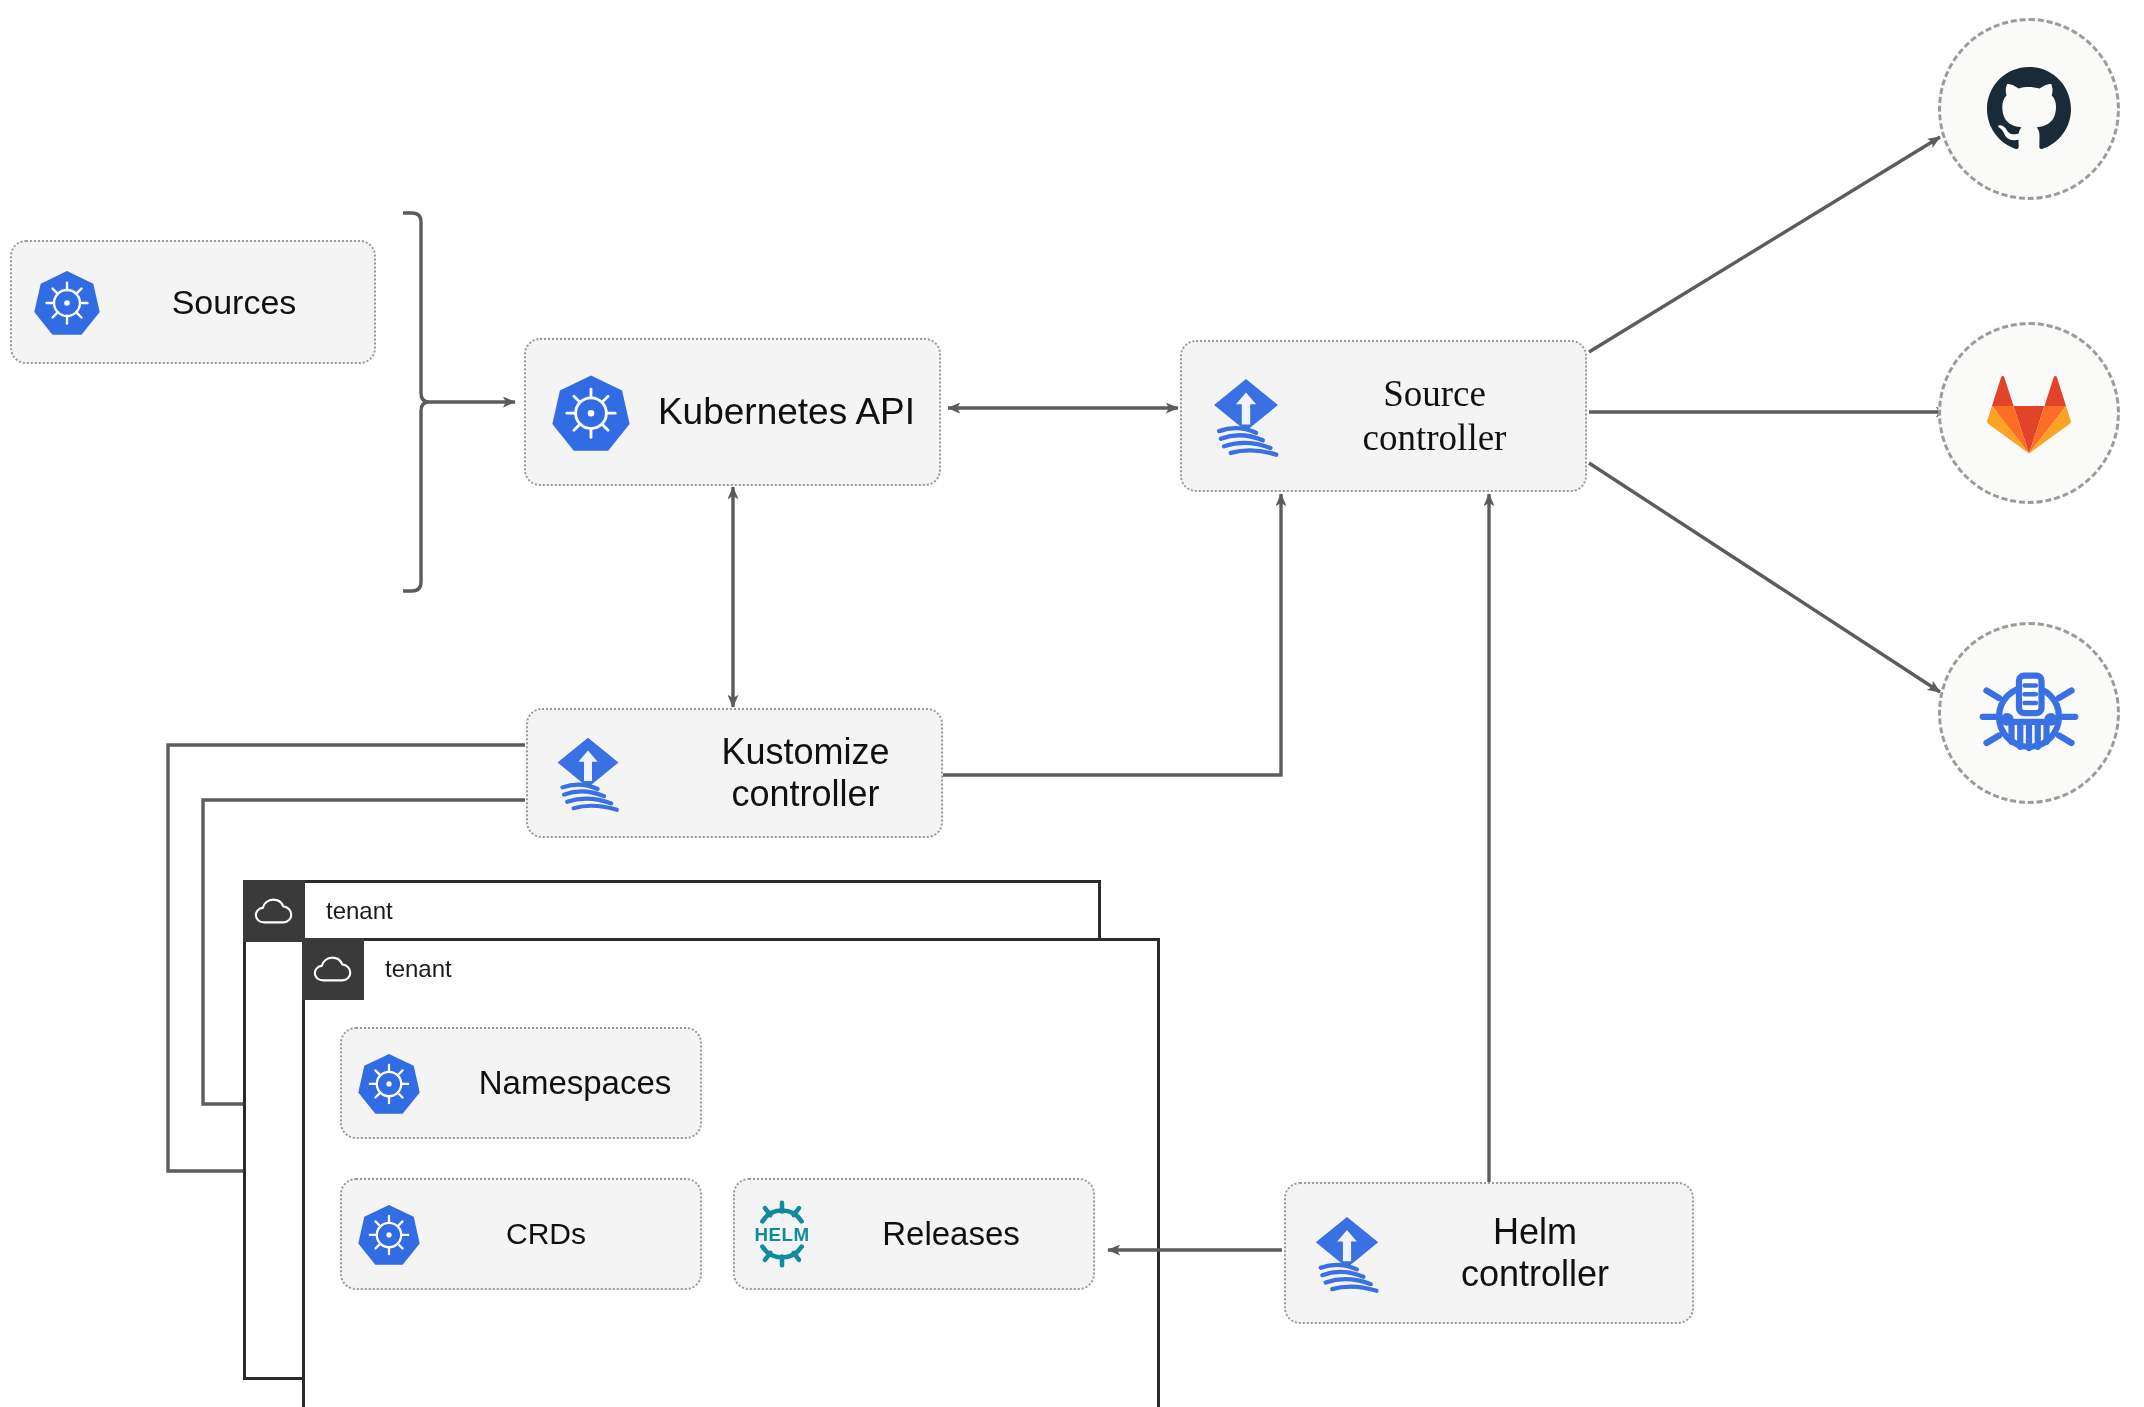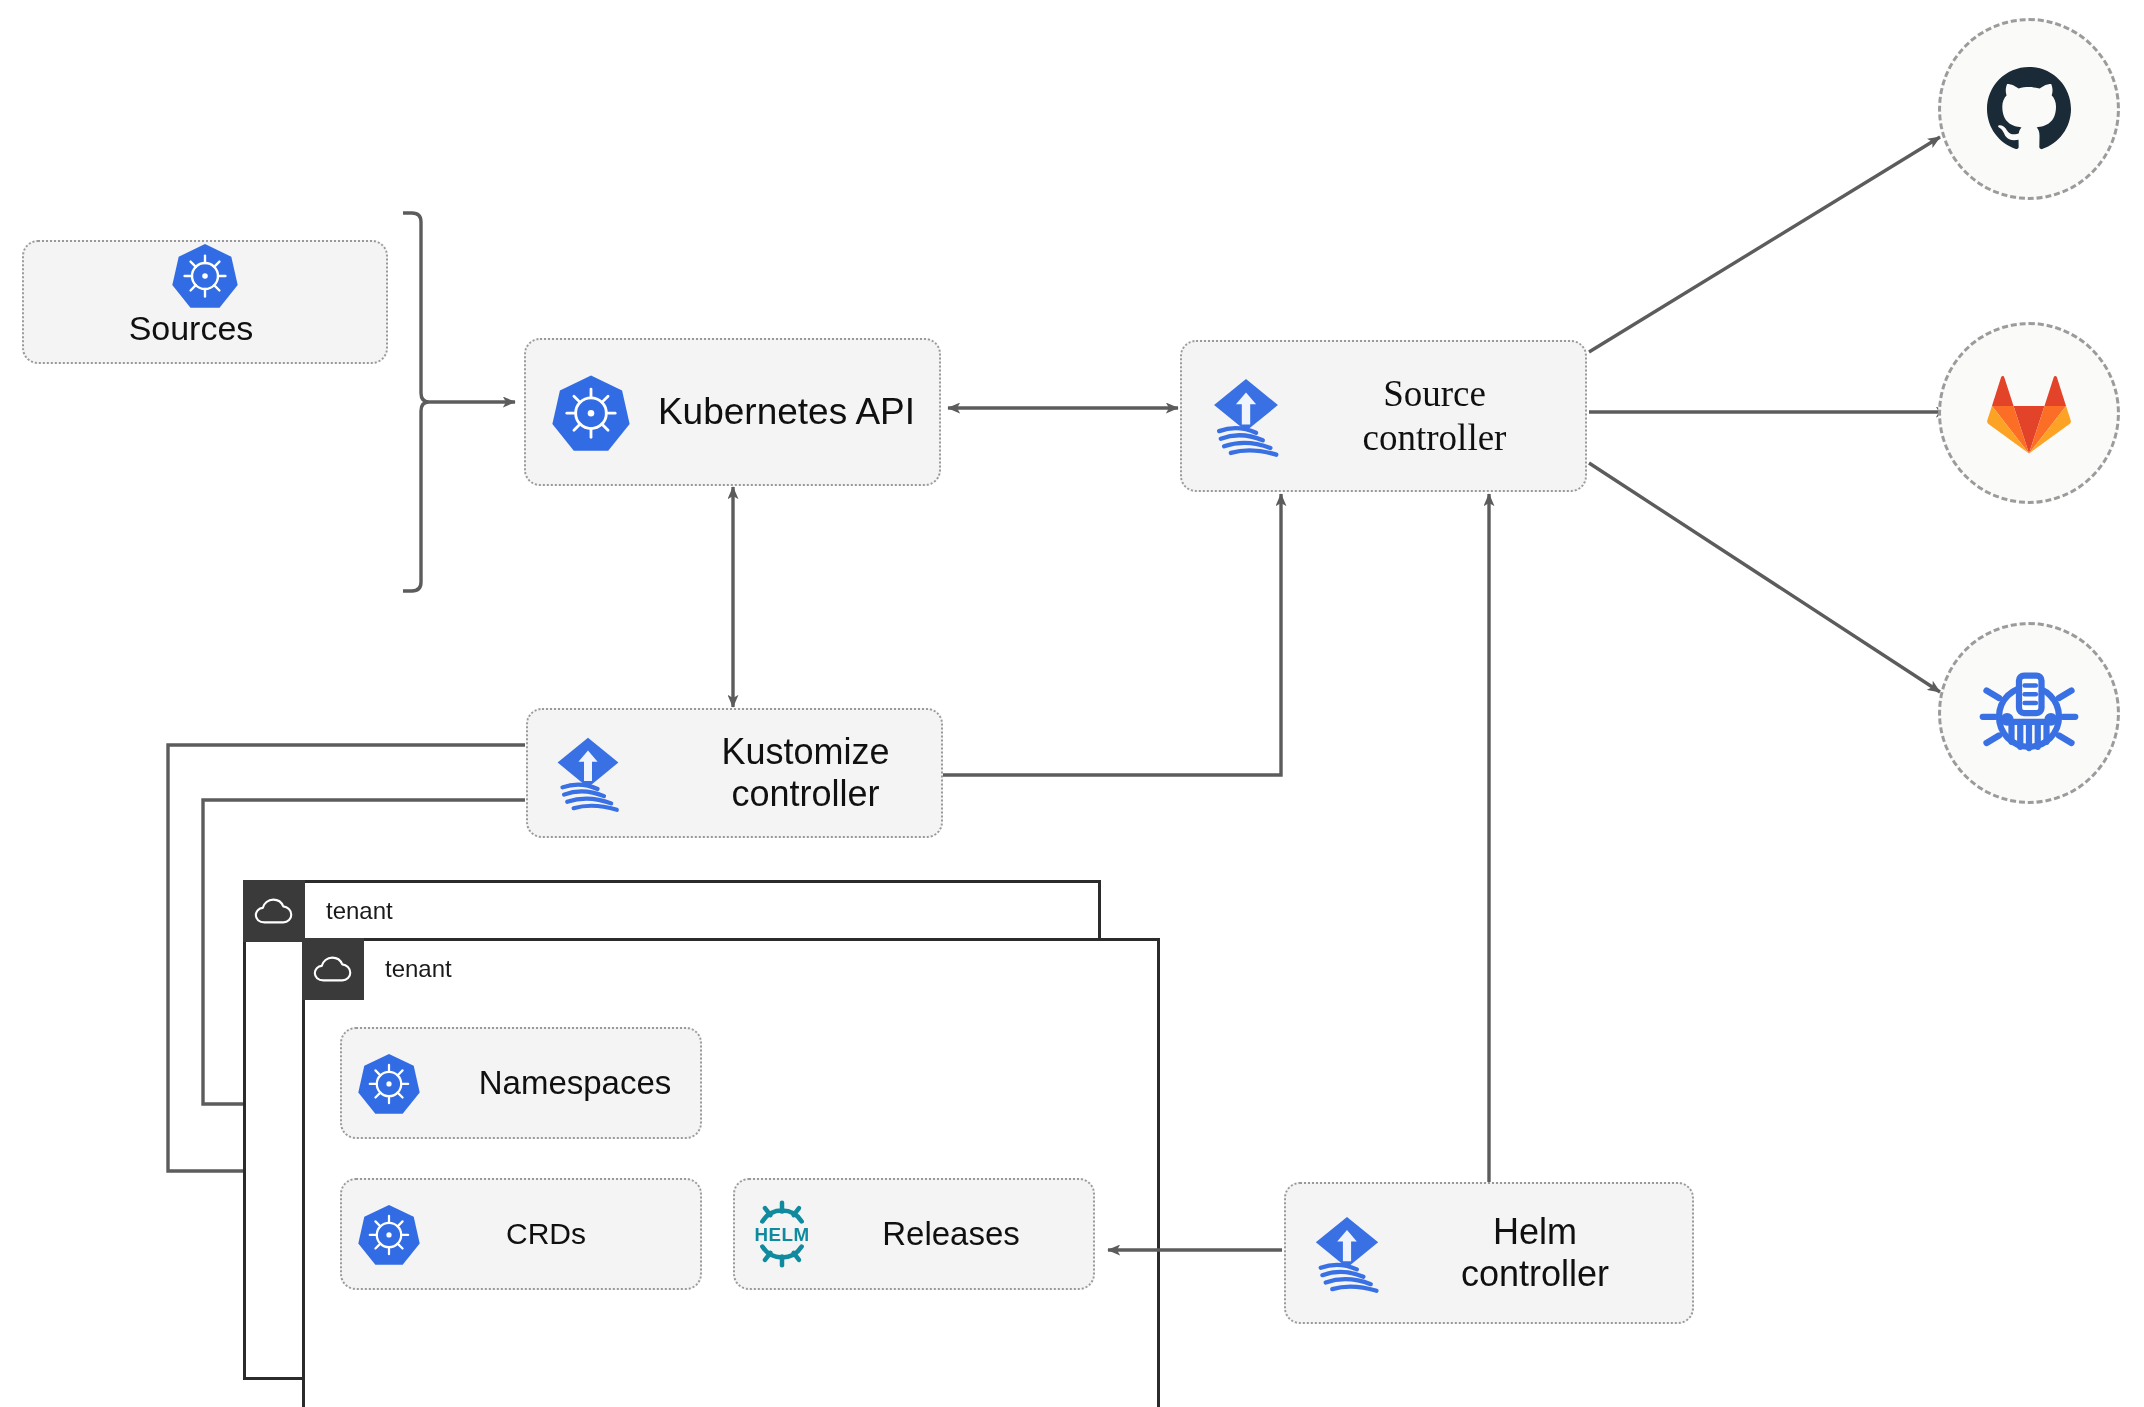--- a/index.html
+++ b/index.html
@@ -107,21 +107,21 @@
     <path class="wire" d="M 525,745 L 168,745 L 168,1171 L 300,1171" marker-end="url(#ah)"></path>
 
     <path class="wire" d="M 525,800 L 203,800 L 203,1104 L 300,1104" marker-end="url(#ah)"></path>
   </svg>
 
   <svg id="wires-top">
 
     <path class="wire" d="M 1282,1250 L 1108,1250" marker-end="url(#ah)"></path>
   </svg>
 
-  <div class="node" style="left:22px;top:240px;width:366px;height:124px;flex-direction:column;">
+  <div class="node" style="left:10px;top:240px;width:366px;height:124px;">
     <span class="ic" style="width:110px;">
       <svg width="66" height="66" viewBox="0 0 64 64">
         <path d="M32 2 L57.5 14.3 L63.7 41.8 L46.1 63.8 L17.9 63.8 L0.3 41.8 L6.5 14.3 Z" fill="#326CE5"></path>
         <g fill="none" stroke="#ffffff" stroke-width="2.3" stroke-linecap="round">
           <circle cx="32" cy="33" r="12.6"></circle>
           <circle cx="32" cy="33" r="2.7" fill="#ffffff" stroke="none"></circle>
           <path d="M32 20.4 L32 13.2"></path>
             <path d="M32 45.6 L32 52.8"></path>
           <path d="M19.4 33 L12.2 33"></path>
             <path d="M44.6 33 L51.8 33"></path>

